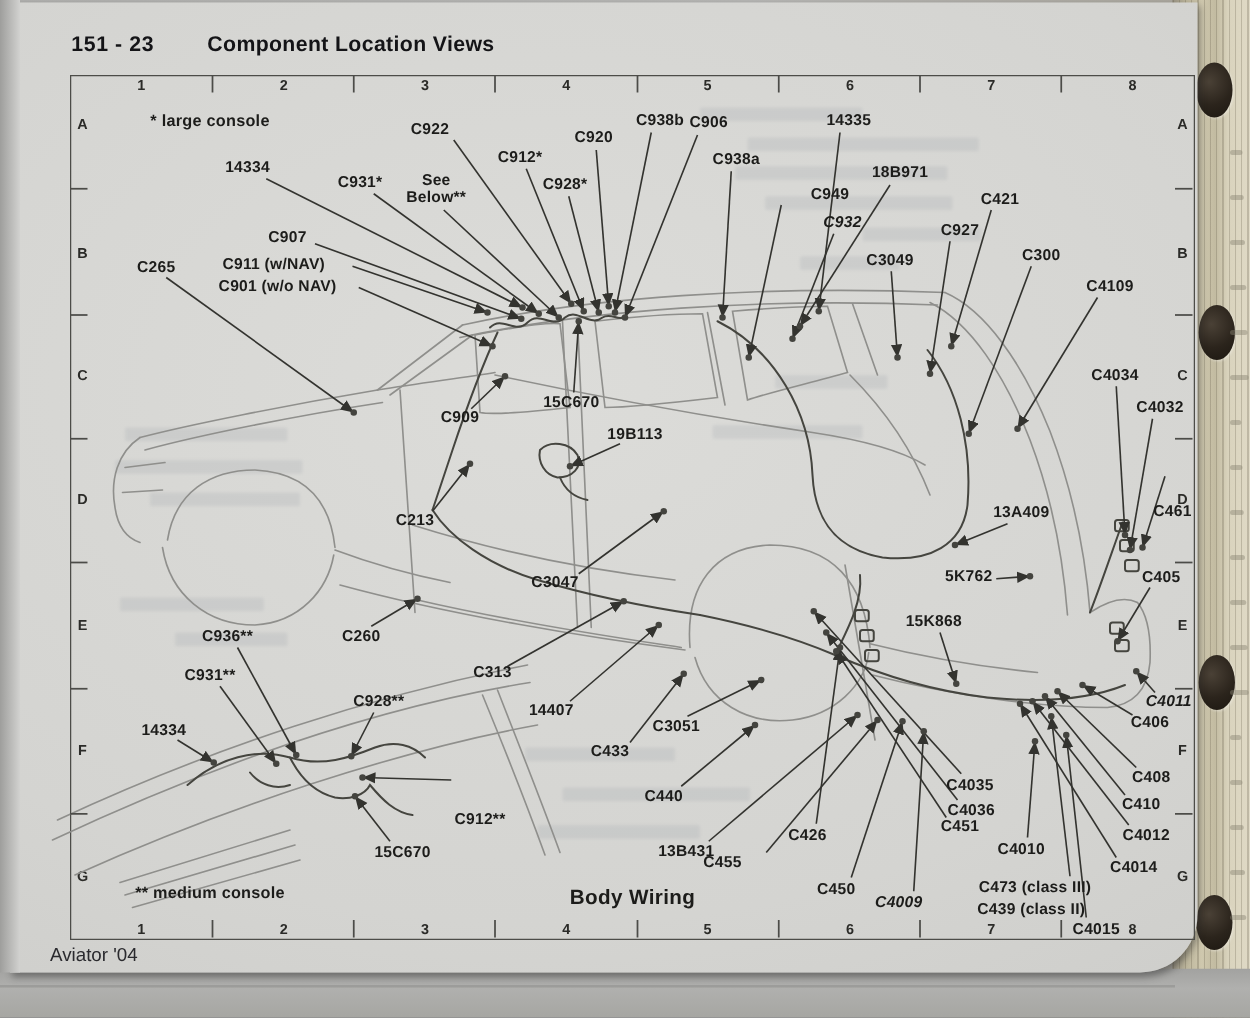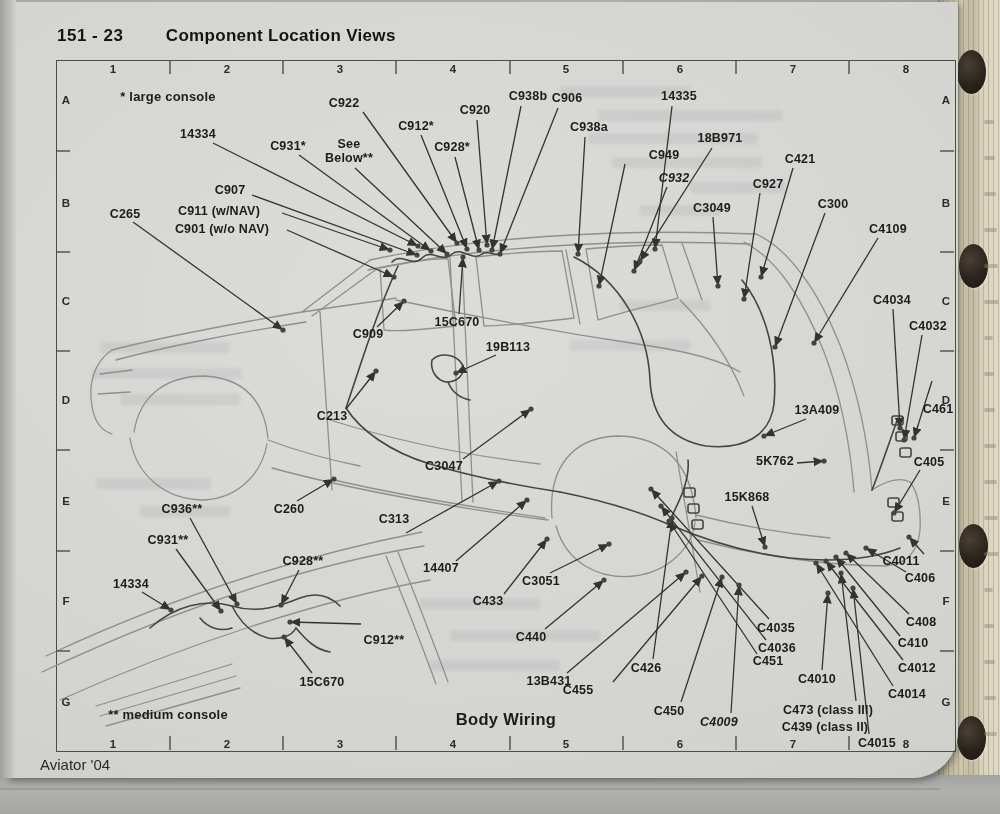--- a/index.html
+++ b/index.html
@@ -396,37 +396,37 @@
       <div class="co" style="left: 368px; top: 334px;">C909</div>
       <div class="co" style="left: 457px; top: 322px;">15C670</div>
       <div class="co" style="left: 508px; top: 347px;">19B113</div>
       <div class="co" style="left: 332px; top: 416px;">C213</div>
       <div class="co" style="left: 444px; top: 466px;">C3047</div>
       <div class="co" style="left: 817px; top: 410px;">13A409</div>
       <div class="co" style="left: 775px; top: 461px;">5K762</div>
       <div class="co" style="left: 929px; top: 462px;">C405</div>
       <div class="co" style="left: 747px; top: 497px;">15K868</div>
       <div class="co" style="left: 289px; top: 509px;">C260</div>
-      <div class="co" style="left: 394px; top: 519px; text-align: center;">C313</div>
+      <div class="co" style="left: 394px; top: 538px; text-align: center;">C313</div>
       <div class="co" style="left: 182px; top: 509px;">C936**</div>
       <div class="co" style="left: 168px; top: 540px;">C931**</div>
       <div class="co" style="left: 303px; top: 561px;">C928**</div>
       <div class="co" style="left: 131px; top: 584px;">14334</div>
-      <div class="co" style="left: 384px; top: 640px;">C912**</div>
+      <div class="co" style="left: 384px; top: 655px;">C912**</div>
       <div class="co" style="left: 322px; top: 682px;">15C670</div>
       <div class="co" style="left: 441px; top: 568px;">14407</div>
       <div class="co" style="left: 541px; top: 581px;">C3051</div>
       <div class="co" style="left: 488px; top: 601px;">C433</div>
       <div class="co" style="left: 531px; top: 637px;">C440</div>
       <div class="co" style="left: 646px; top: 668px;">C426</div>
       <div class="co" style="left: 549px; top: 681px;">13B431</div>
       <div class="co" style="left: 578px; top: 690px;">C455</div>
       <div class="co" style="left: 669px; top: 711px;">C450</div>
       <div class="co" style="left: 719px; top: 722px; font-style: italic;">C4009</div>
-      <div class="co" style="left: 901px; top: 561px;">C4011</div>
+      <div class="co" style="left: 935px; top: 561px; font-style: italic;">C4011</div>
       <div class="co" style="left: 920px; top: 578px;">C406</div>
       <div class="co" style="left: 921px; top: 622px;">C408</div>
       <div class="co" style="left: 913px; top: 643px; text-align: center;">C410</div>
       <div class="co" style="left: 917px; top: 668px;">C4012</div>
       <div class="co" style="left: 907px; top: 694px; text-align: center;">C4014</div>
       <div class="co" style="left: 776px; top: 628px;">C4035</div>
       <div class="co" style="left: 777px; top: 648px;">C4036</div>
       <div class="co" style="left: 768px; top: 661px;">C451</div>
       <div class="co" style="left: 817px; top: 679px;">C4010</div>
       <div class="co" style="left: 828px; top: 710px;">C473 (class III)</div>

